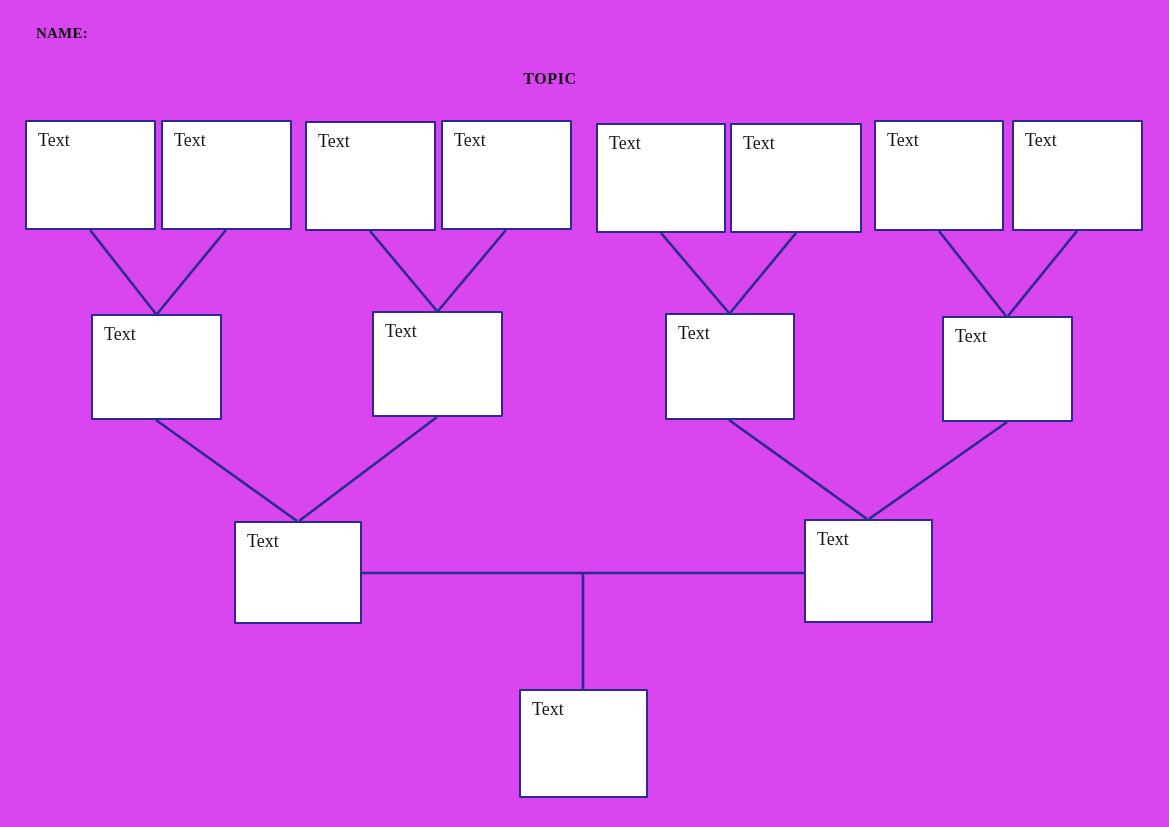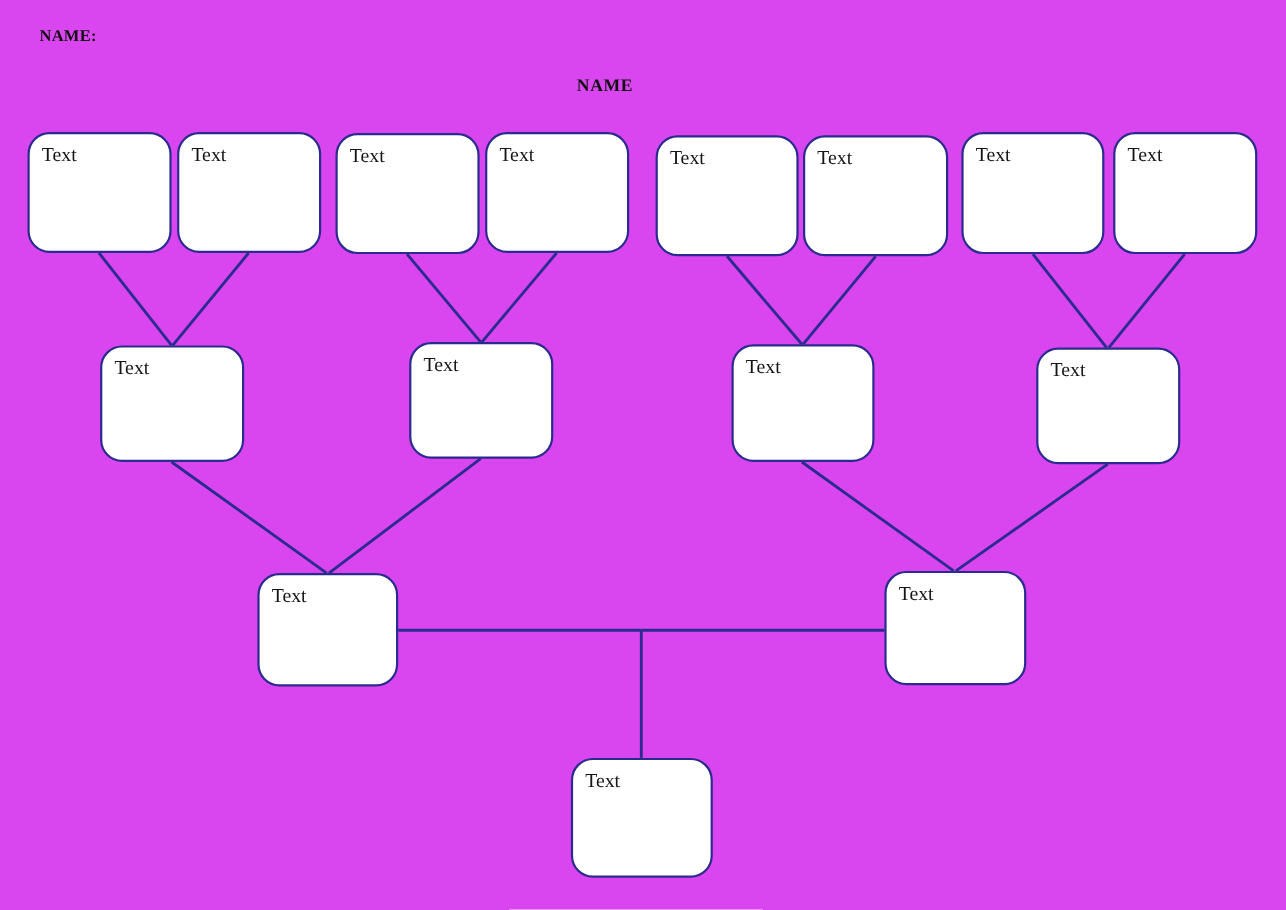--- a/index.html
+++ b/index.html
@@ -47,42 +47,42 @@
     font-weight: bold;
     font-size: 16px;
     letter-spacing: 0.6px;
     color: #111111;
   }
   .node {
     position: absolute;
     box-sizing: border-box;
     background: #ffffff;
     border: 2px solid #2b2b8f;
-    border-radius: 20px;
+    border-radius: 1px;
     z-index: 2;
   }
   .node-label {
     position: absolute;
     left: 11px;
     top: 8px;
     font-family: "Liberation Serif", "DejaVu Serif", serif;
     font-size: 18px;
     line-height: 1.15;
     color: #161616;
     white-space: nowrap;
   }
 </style>
 </head>
 <body>
 
 <div id="page">
 
   <div class="name-label">NAME:</div>
 
-  <div class="topic-title">NAME</div>
+  <div class="topic-title">TOPIC</div>
 
   <svg id="connector-layer" viewBox="0 0 1169 827" xmlns="http://www.w3.org/2000/svg">
       <line x1="90" y1="230" x2="156" y2="314" stroke="#2b2b8f" stroke-width="2.6" stroke-linecap="butt"></line>
       <line x1="226" y1="230" x2="157" y2="314" stroke="#2b2b8f" stroke-width="2.6" stroke-linecap="butt"></line>
       <line x1="370" y1="231" x2="437" y2="311" stroke="#2b2b8f" stroke-width="2.6" stroke-linecap="butt"></line>
       <line x1="506" y1="230" x2="438" y2="311" stroke="#2b2b8f" stroke-width="2.6" stroke-linecap="butt"></line>
       <line x1="661" y1="233" x2="729" y2="313" stroke="#2b2b8f" stroke-width="2.6" stroke-linecap="butt"></line>
       <line x1="796" y1="233" x2="730" y2="313" stroke="#2b2b8f" stroke-width="2.6" stroke-linecap="butt"></line>
       <line x1="939" y1="231" x2="1006" y2="316" stroke="#2b2b8f" stroke-width="2.6" stroke-linecap="butt"></line>
       <line x1="1077" y1="231" x2="1008" y2="316" stroke="#2b2b8f" stroke-width="2.6" stroke-linecap="butt"></line>

